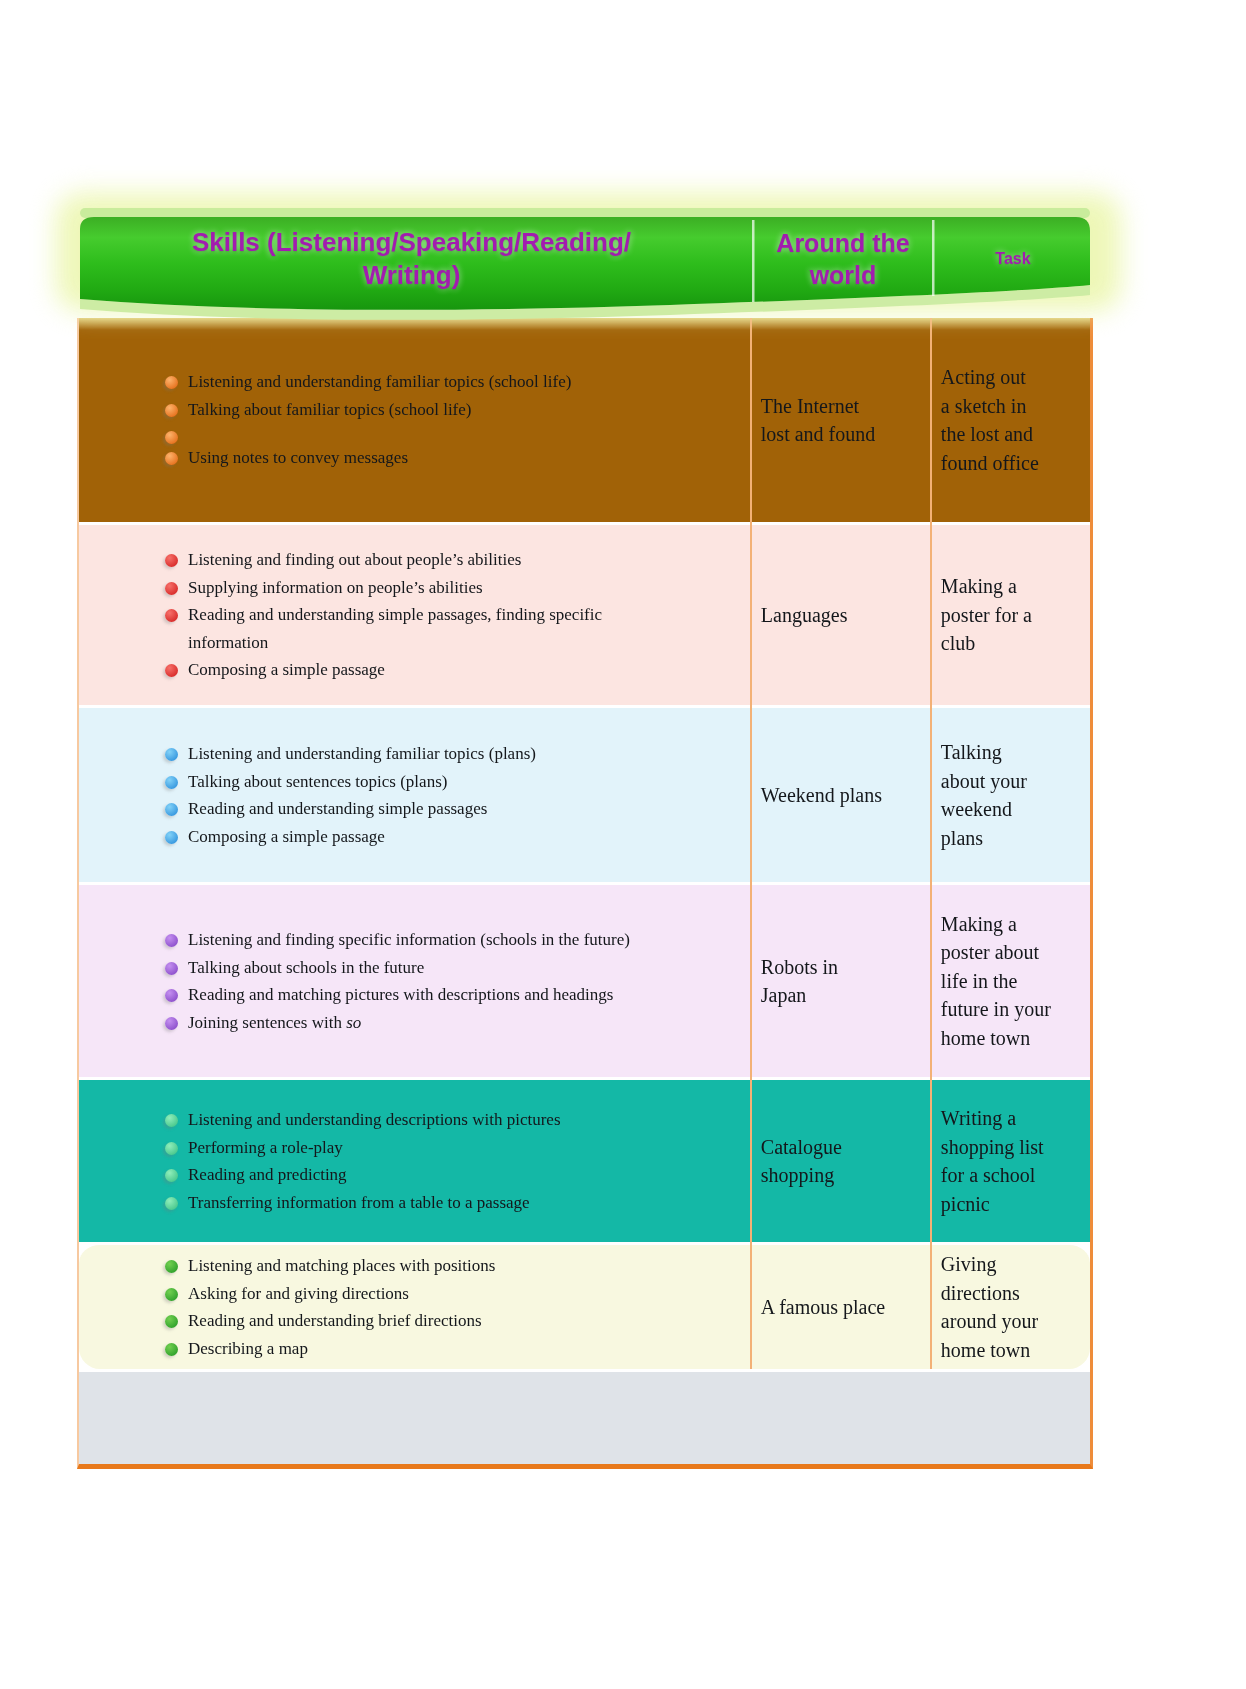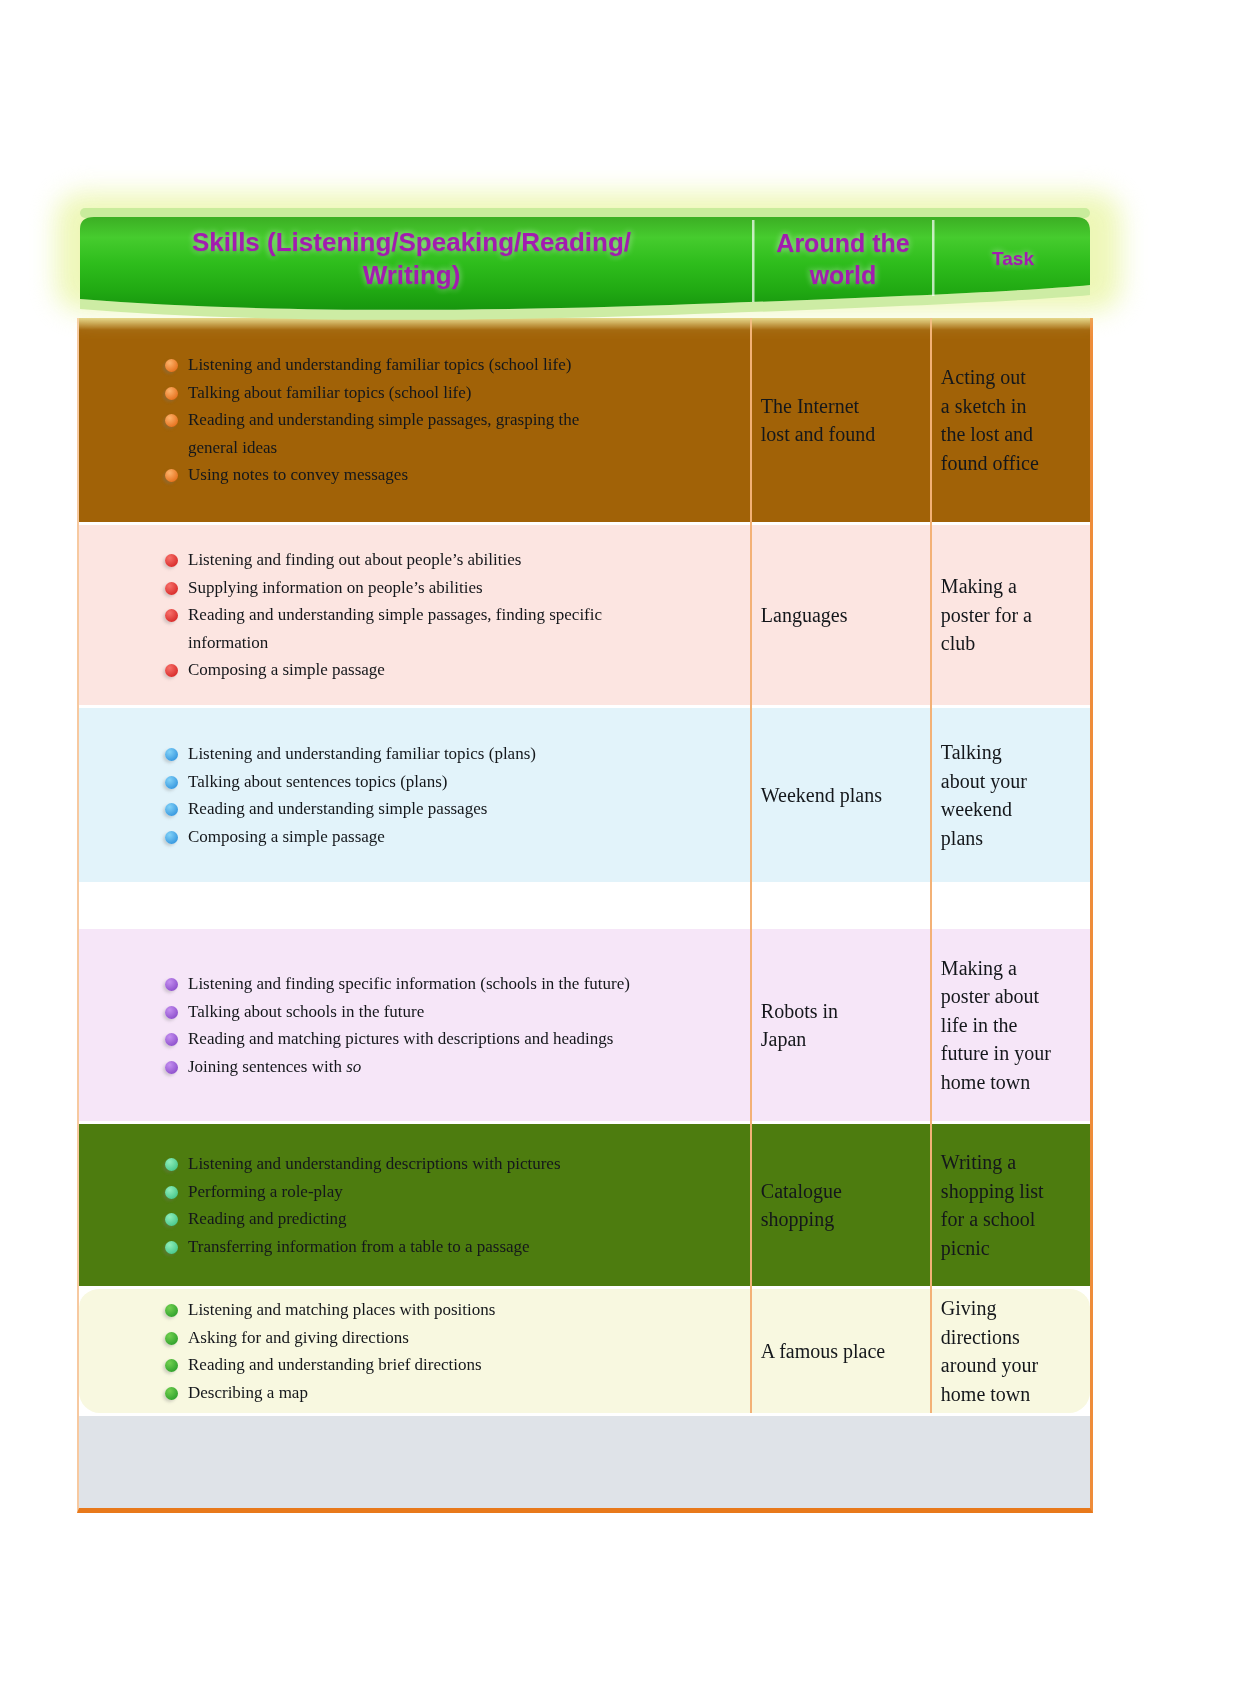--- a/index.html
+++ b/index.html
@@ -18,38 +18,38 @@
   .banner svg { position:absolute; left:0; top:0; }
   .banner-text {
     position:absolute; left:0; top:12px; width:1023px; height:88px;
     display:flex; color:#a21caf; font-family:"Liberation Sans", sans-serif;
     font-weight:bold; text-align:center;
     text-shadow:0 0 6px rgba(255,255,255,.65), 0 1px 2px rgba(20,90,10,.35);
   }
   .hcell { display:flex; flex-direction:column; justify-content:center; align-items:center; }
   .hcell-skills { width:683px; font-size:26px; line-height:33px; }
   .hcell-topic  { width:180px; font-size:25px; line-height:32px; }
-  .hcell-task   { width:160px; font-size:19px; line-height:32px; }
+  .hcell-task   { width:160px; font-size:16px; line-height:32px; }
 
   
   .table {
     position:absolute; left:77px; top:318px; width:1016px; z-index:2;
     border-left:2px solid #f7c9a0; border-right:3px solid #ee8c3a; border-bottom:5px solid #e8791b;
   }
   .rows-wrap { position:relative; }
   .vsep { position:absolute; top:0; bottom:0; width:2px; background:#f3b176; z-index:2; }
   .vsep-1 { left:671px; }
   .vsep-2 { left:851px; }
 
   .row { display:flex; width:100%; }
   .row + .row { border-top:3px solid #ffffff; }
   .row-0 { height:204px; }
   .row-1 { height:183px;align-items:flex-end; }
   .row-2 { height:177px; }
-  .row-3 { height:195px;margin-top:44px; }
+  .row-3 { height:195px; }
   .row-4 { height:165px; }
   .row-5 { height:127px;border-radius:21px; }
 
   .cell { height:100%; }
   .col-skills { width:671px; display:flex; flex-direction:column; justify-content:center; padding:10px 18px 10px 86px; }
   .col-topic  { width:180px; display:flex; align-items:center; padding-left:14px; }
   .col-task   { width:165px; display:flex; align-items:center; padding-left:15px; }
 
   .skill-item { display:flex; align-items:flex-start; }
   .bullet {
@@ -122,21 +122,20 @@
             <div class="skill-item">
               <span class="bullet" style="background: radial-gradient(circle at 35% 30%, rgb(253, 179, 107), rgb(224, 95, 8));"></span>
               <span class="skill-text">Listening and understanding familiar topics (school life)</span>
             </div>
             <div class="skill-item">
               <span class="bullet" style="background: radial-gradient(circle at 35% 30%, rgb(253, 179, 107), rgb(224, 95, 8));"></span>
               <span class="skill-text">Talking about familiar topics (school life)</span>
             </div>
             <div class="skill-item">
               <span class="bullet" style="background: radial-gradient(circle at 35% 30%, rgb(253, 179, 107), rgb(224, 95, 8));"></span>
-              <span class="skill-text">Reading and understanding simple passages, grasping the<br>general ideas</span>
             </div>
             <div class="skill-item">
               <span class="bullet" style="background: radial-gradient(circle at 35% 30%, rgb(253, 179, 107), rgb(224, 95, 8));"></span>
               <span class="skill-text">Using notes to convey messages</span>
             </div>
           </div>
     </div>
     <div class="cell col-topic">
       <div class="topic-text">The Internet<br>lost and found</div>
     </div>
@@ -225,21 +224,21 @@
           </div>
     </div>
     <div class="cell col-topic">
       <div class="topic-text">Robots in<br>Japan</div>
     </div>
     <div class="cell col-task">
       <div class="task-text">Making a<br>poster about<br>life in the<br>future in your<br>home town</div>
     </div>
   </div>
 
-  <div class="row row-4" style="background: #4d7c0f;">
+  <div class="row row-4" style="background: #14b8a6;">
     <div class="cell col-skills">
       <div class="skills-list">
             <div class="skill-item">
               <span class="bullet" style="background: radial-gradient(circle at 35% 30%, rgb(144, 238, 187), rgb(53, 189, 128));"></span>
               <span class="skill-text">Listening and understanding descriptions with pictures</span>
             </div>
             <div class="skill-item">
               <span class="bullet" style="background: radial-gradient(circle at 35% 30%, rgb(144, 238, 187), rgb(53, 189, 128));"></span>
               <span class="skill-text">Performing a role-play</span>
             </div>

